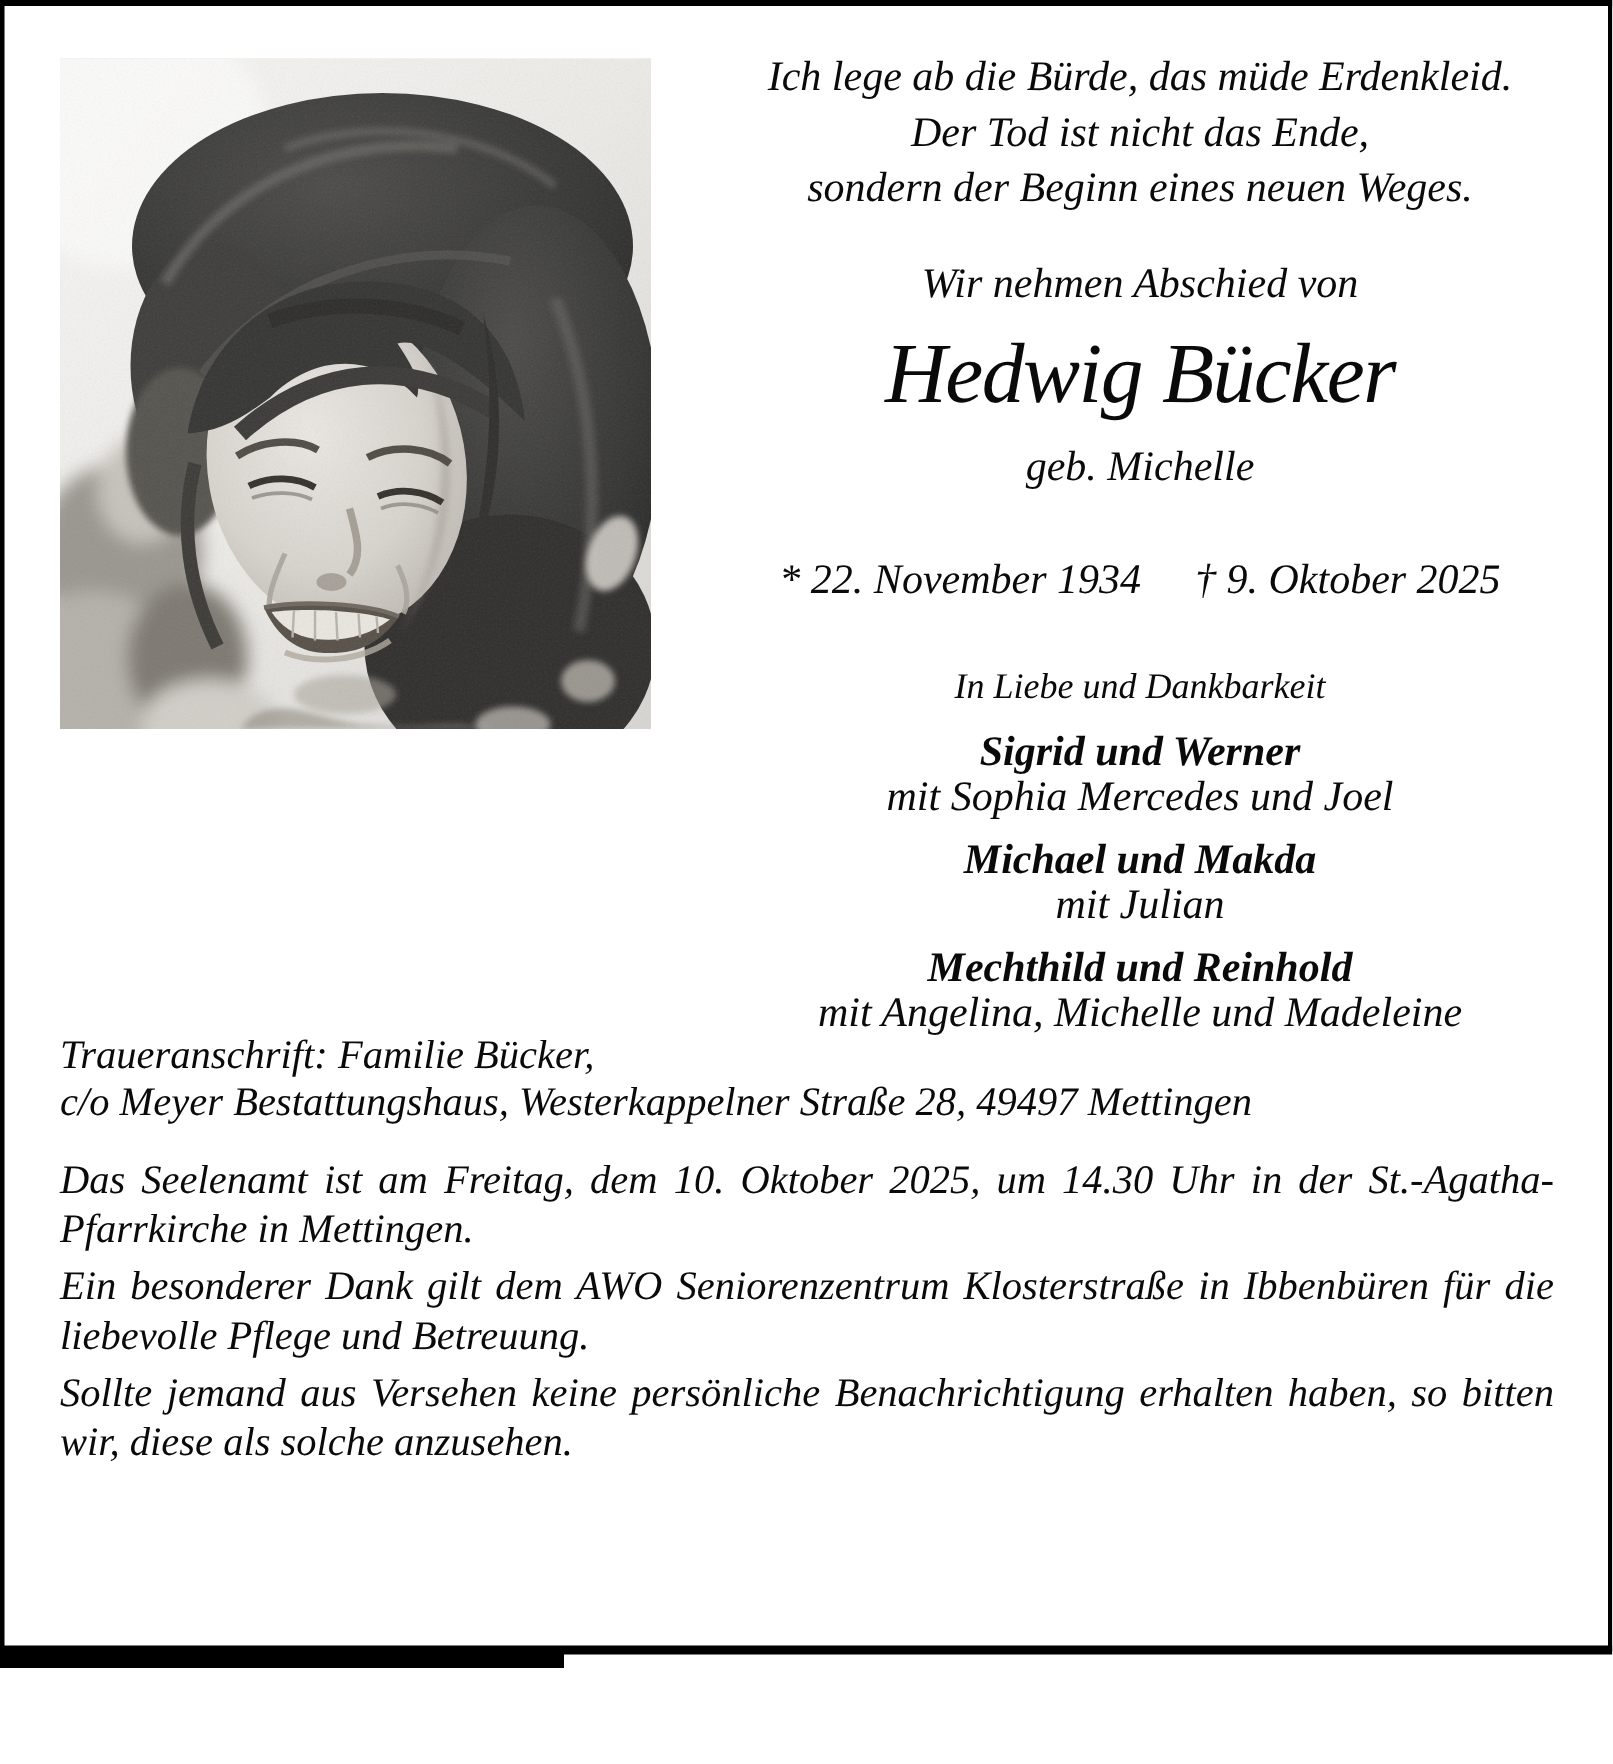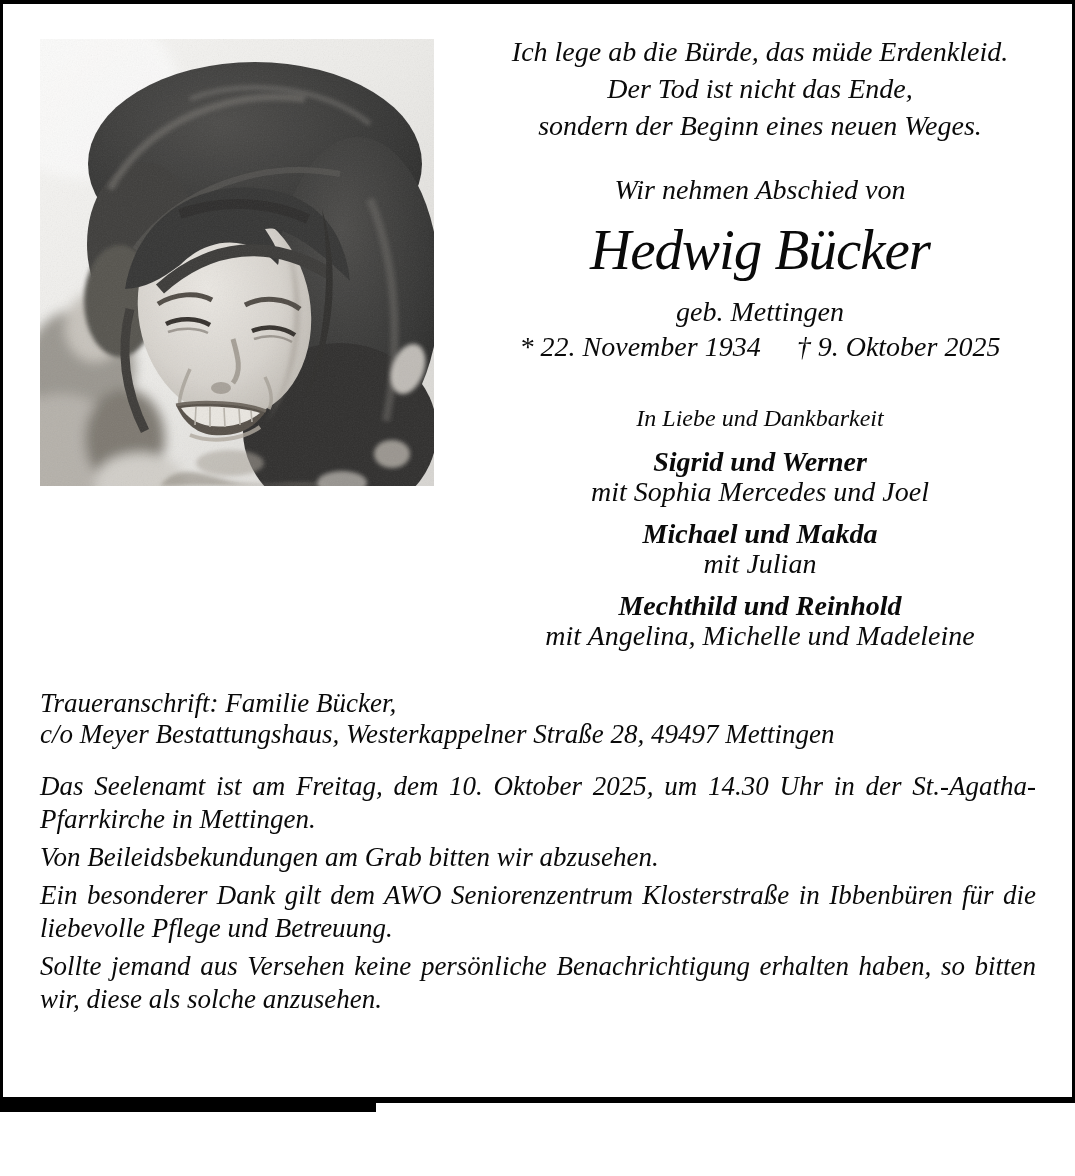--- a/index.html
+++ b/index.html
@@ -38,21 +38,21 @@
     position: absolute;
     left: 450px; top: 33px;
     width: 620px;
     text-align: center;
     font-style: italic;
   }
   .epigraph-line { font-size: 28px; line-height: 37px; }
   .farewell { margin-top: 28px; font-size: 28px; line-height: 36px; }
   .deceased-name { margin-top: 0px; font-size: 57px; line-height: 84px; letter-spacing: -1px; }
   .maiden { margin-top: 3px; font-size: 28px; line-height: 34px; }
-  .dates { display: flex; justify-content: center; gap: 36px; font-size: 28px; line-height: 36px; }
+  .dates { display: flex; justify-content: center; gap: 36px; font-size: 28px; line-height: 36px; margin-top: 40px; }
   .dedication { margin-top: 36px; font-size: 24px; line-height: 34px; }
   .mourner-group { margin-top: 12px; }
   .mourner-group.first { }
   .mourner-names { font-weight: bold; font-size: 28px; line-height: 30px; }
   .mourner-children { font-size: 28px; line-height: 30px; }
 
   
   .bottom-block {
     position: absolute;
     left: 40px; top: 688px;
@@ -170,21 +170,21 @@
     </svg>
   </div>
 
   <div class="right-col">
     <div class="epigraph-line">Ich lege ab die Bürde, das müde Erdenkleid.</div>
     <div class="epigraph-line">Der Tod ist nicht das Ende,</div>
     <div class="epigraph-line">sondern der Beginn eines neuen Weges.</div>
 
     <div class="farewell">Wir nehmen Abschied von</div>
     <div class="deceased-name">Hedwig Bücker</div>
-    <div class="maiden">geb. Mettingen</div>
+    <div class="maiden">geb. Michelle</div>
     <div class="dates">
       <span>* 22. November 1934</span>
       <span>† 9. Oktober 2025</span>
     </div>
 
     <div class="dedication">In Liebe und Dankbarkeit</div>
 
     <div class="mourner-group first">
       <div class="mourner-names">Sigrid und Werner</div>
       <div class="mourner-children">mit Sophia Mercedes und Joel</div>
@@ -197,18 +197,17 @@
       <div class="mourner-names">Mechthild und Reinhold</div>
       <div class="mourner-children">mit Angelina, Michelle und Madeleine</div>
     </div>
   </div>
 
   <div class="bottom-block">
     <div class="address-line">Traueranschrift: Familie Bücker,</div>
     <div class="address-line">c/o Meyer Bestattungshaus, Westerkappelner Straße 28, 49497 Mettingen</div>
 
     <div class="para first">Das Seelenamt ist am Freitag, dem 10. Oktober 2025, um 14.30 Uhr in der St.-Agatha-Pfarrkirche in Mettingen.</div>
-    <div class="para">Von Beileidsbekundungen am Grab bitten wir abzusehen.</div>
     <div class="para">Ein besonderer Dank gilt dem AWO Seniorenzentrum Klosterstraße in Ibbenbüren für die liebevolle Pflege und Betreuung.</div>
     <div class="para">Sollte jemand aus Versehen keine persönliche Benachrichtigung erhalten haben, so bitten wir, diese als solche anzusehen.</div>
   </div>
 
 </div>
 
 </body></html>

